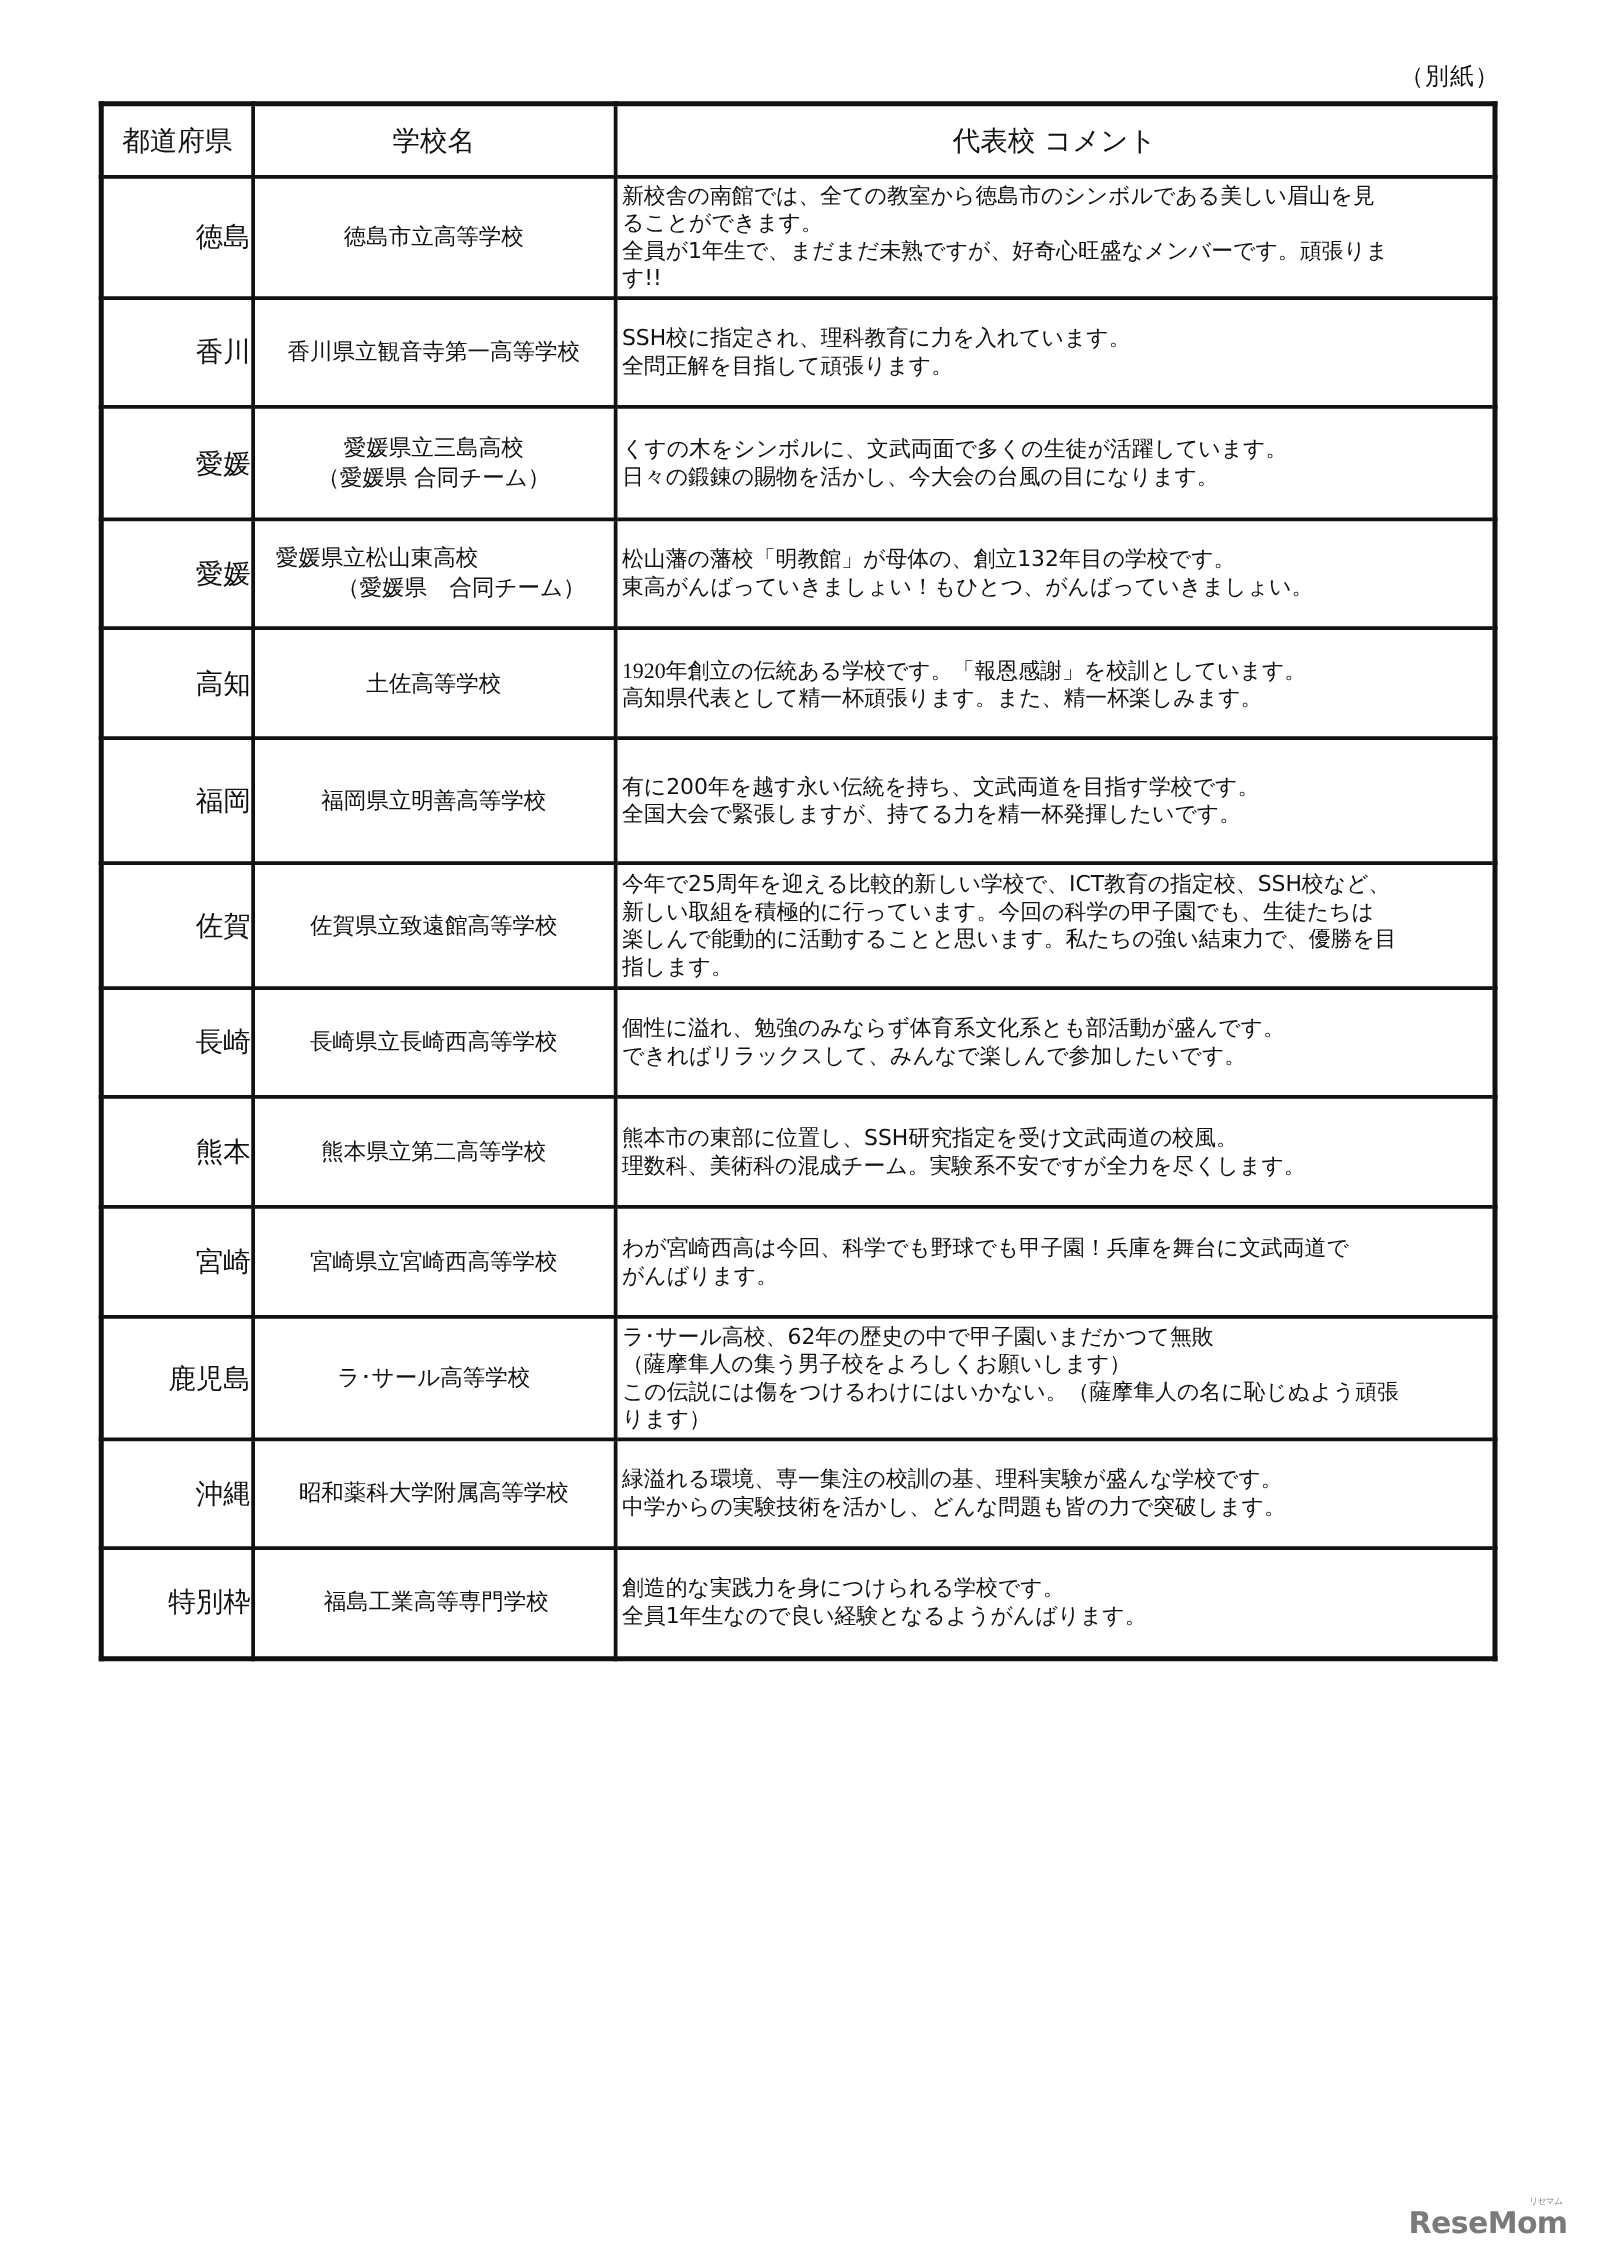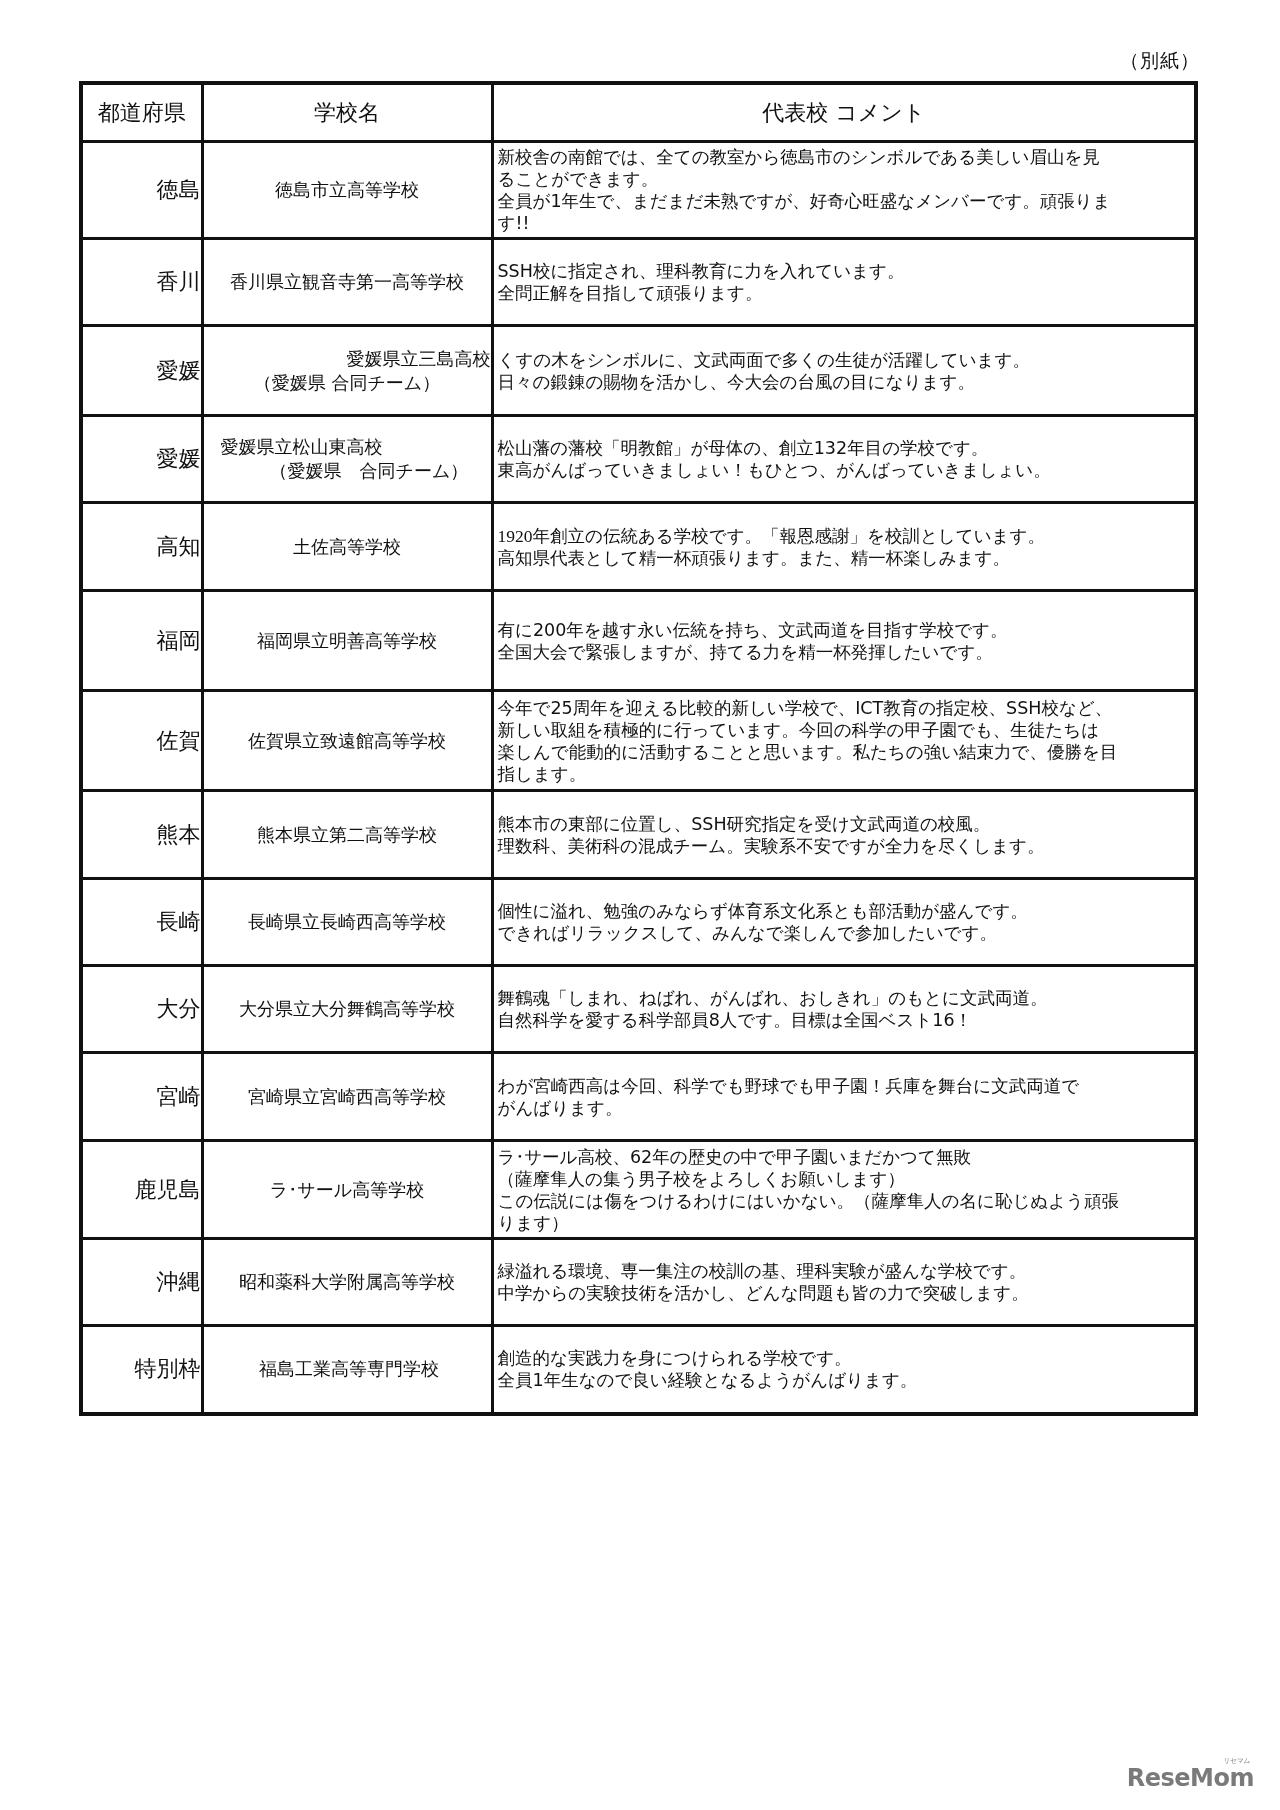--- a/index.html
+++ b/index.html
@@ -59,21 +59,21 @@
             <span class="sub" style="padding-left: 0px;">香川県立観音寺第一高等学校</span>
           </td>
           <td class="comment">
             <span>SSH校に指定され、理科教育に力を入れています。</span>
             <span>全問正解を目指して頑張ります。</span>
           </td>
         </tr>
         <tr style="height: 90px;">
           <td class="pref">愛媛</td>
           <td class="school">
-            <span class="sub" style="padding-left: 0px; text-align: right;">愛媛県立三島高校</span>
+            <span class="sub" style="padding-left: 0px;">愛媛県立三島高校</span>
             <span class="sub">（愛媛県 合同チーム）</span>
           </td>
           <td class="comment">
             <span>くすの木をシンボルに、文武両面で多くの生徒が活躍しています。</span>
             <span>日々の鍛錬の賜物を活かし、今大会の台風の目になります。</span>
           </td>
         </tr>
         <tr style="height: 87px;">
           <td class="pref">愛媛</td>
           <td class="school left-align">
@@ -110,48 +110,38 @@
           <td class="school">
             <span class="sub" style="padding-left: 0px;">佐賀県立致遠館高等学校</span>
           </td>
           <td class="comment">
             <span>今年で25周年を迎える比較的新しい学校で、ICT教育の指定校、SSH校など、</span>
             <span>新しい取組を積極的に行っています。今回の科学の甲子園でも、生徒たちは</span>
             <span>楽しんで能動的に活動することと思います。私たちの強い結束力で、優勝を目</span>
             <span>指します。</span>
           </td>
         </tr>
-        <tr style="height: 88px;">
-          <td class="pref">熊本</td>
-          <td class="school">
-            <span class="sub" style="padding-left: 0px;">熊本県立第二高等学校</span>
-          </td>
-          <td class="comment">
-            <span>熊本市の東部に位置し、SSH研究指定を受け文武両道の校風。</span>
-            <span>理数科、美術科の混成チーム。実験系不安ですが全力を尽くします。</span>
-          </td>
-        </tr>
         <tr style="height: 87px;">
           <td class="pref">長崎</td>
           <td class="school">
             <span class="sub" style="padding-left: 0px;">長崎県立長崎西高等学校</span>
           </td>
           <td class="comment">
             <span>個性に溢れ、勉強のみならず体育系文化系とも部活動が盛んです。</span>
             <span>できればリラックスして、みんなで楽しんで参加したいです。</span>
           </td>
         </tr>
-        <tr style="height: 87px;">
-          <td class="pref">大分</td>
+        <tr style="height: 88px;">
+          <td class="pref">熊本</td>
           <td class="school">
-            <span class="sub" style="padding-left: 0px;">大分県立大分舞鶴高等学校</span>
+            <span class="sub" style="padding-left: 0px;">熊本県立第二高等学校</span>
           </td>
           <td class="comment">
-            <span>舞鶴魂「しまれ、ねばれ、がんばれ、おしきれ」のもとに文武両道。</span>
-            <span>自然科学を愛する科学部員8人です。目標は全国ベスト16！</span>
+            <span>熊本市の東部に位置し、SSH研究指定を受け文武両道の校風。</span>
+            <span>理数科、美術科の混成チーム。実験系不安ですが全力を尽くします。</span>
           </td>
         </tr>
         <tr style="height: 88px;">
           <td class="pref">宮崎</td>
           <td class="school">
             <span class="sub" style="padding-left: 0px;">宮崎県立宮崎西高等学校</span>
           </td>
           <td class="comment">
             <span>わが宮崎西高は今回、科学でも野球でも甲子園！兵庫を舞台に文武両道で</span>
             <span>がんばります。</span>

